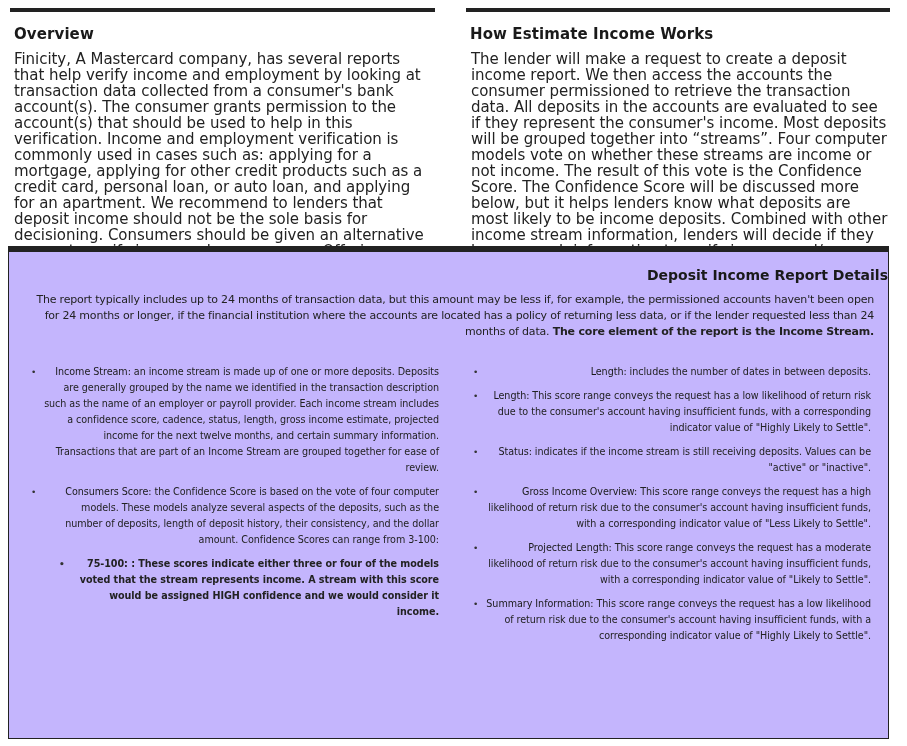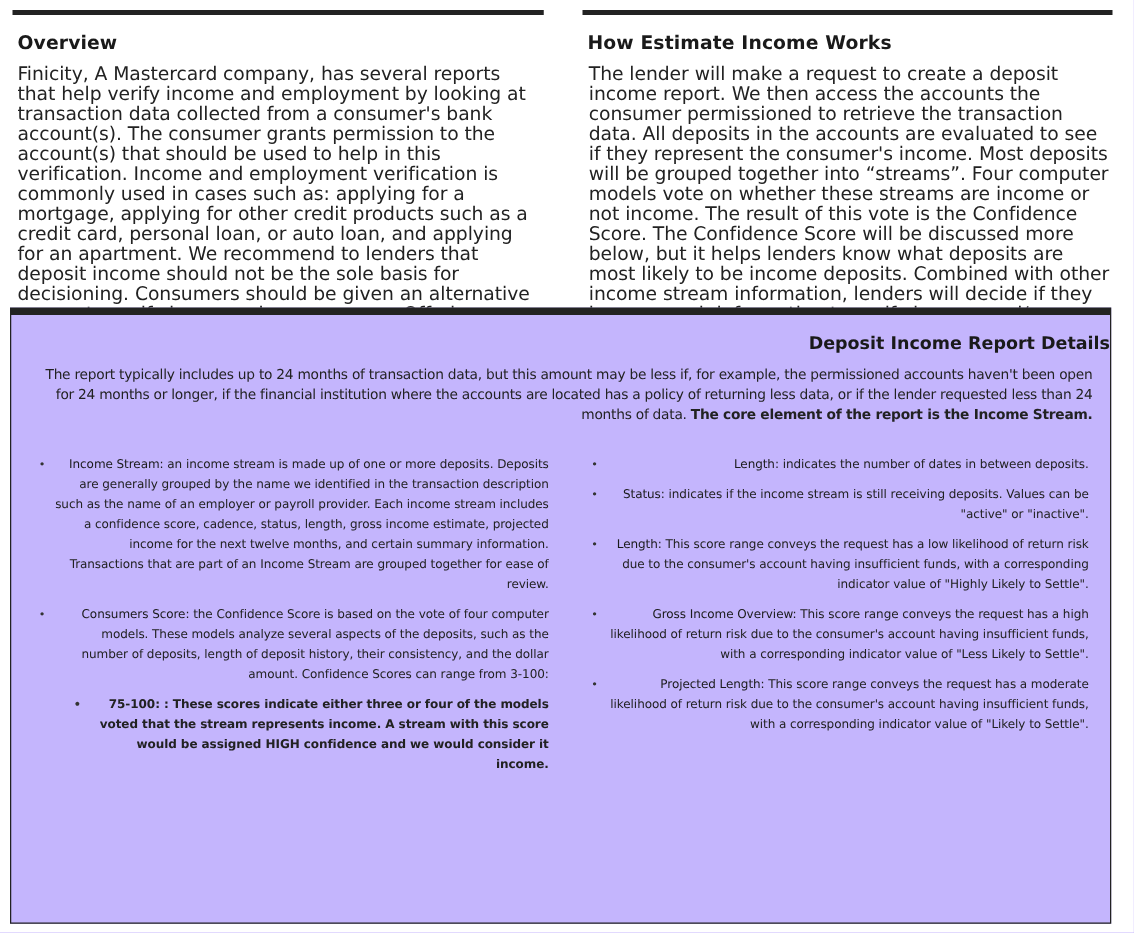--- a/index.html
+++ b/index.html
@@ -70,21 +70,22 @@
         <li class="item"><b>Consumers Score:</b><span> the Confidence Score is based on the vote of four computer models. These models analyze several aspects of the deposits, such as the number of deposits, length of deposit history, their consistency, and the dollar amount. Confidence Scores can range from 3-100:</span>
           <ul class="sub">
             <li class="item">75-100: : These scores indicate either three or four of the models voted that the stream represents income. A stream with this score would be assigned HIGH confidence and we would consider it income.</li>
           </ul>
         </li>
       </ul>
     </div>
 
     <div class="rcol">
       <ul>
-        <li class="item"><b>Length:</b><span> indicates the number of dates in between deposits.</span></li>
+        <li class="item"><b>Length:</b><span> includes the number of dates in between deposits.</span></li>
+        <li class="item"><b>Length:</b><span> This score range conveys the request has a low likelihood of return risk due to the consumer's account having insufficient funds, with a corresponding indicator value of "Highly Likely to Settle".</span></li>
         <li class="item"><b>Status:</b><span> indicates if the income stream is still receiving deposits. Values can be "active" or "inactive".</span></li>
-        <li class="item"><b>Length:</b><span> This score range conveys the request has a low likelihood of return risk due to the consumer's account having insufficient funds, with a corresponding indicator value of "Highly Likely to Settle".</span></li>
         <li class="item"><b>Gross Income Overview:</b><span> This score range conveys the request has a high likelihood of return risk due to the consumer's account having insufficient funds, with a corresponding indicator value of "Less Likely to Settle".</span></li>
         <li class="item"><b>Projected Length:</b><span> This score range conveys the request has a moderate likelihood of return risk due to the consumer's account having insufficient funds, with a corresponding indicator value of "Likely to Settle".</span></li>
+        <li class="item"><b>Summary Information:</b><span> This score range conveys the request has a low likelihood of return risk due to the consumer's account having insufficient funds, with a corresponding indicator value of "Highly Likely to Settle".</span></li>
       </ul>
     </div>
   </div>
 </section>
 
 </body></html>

